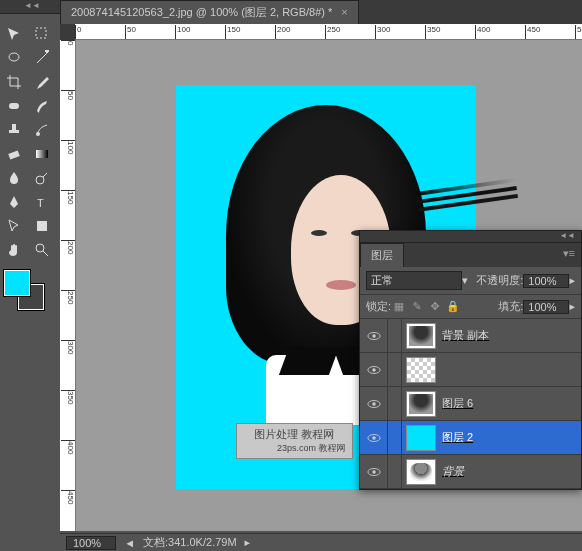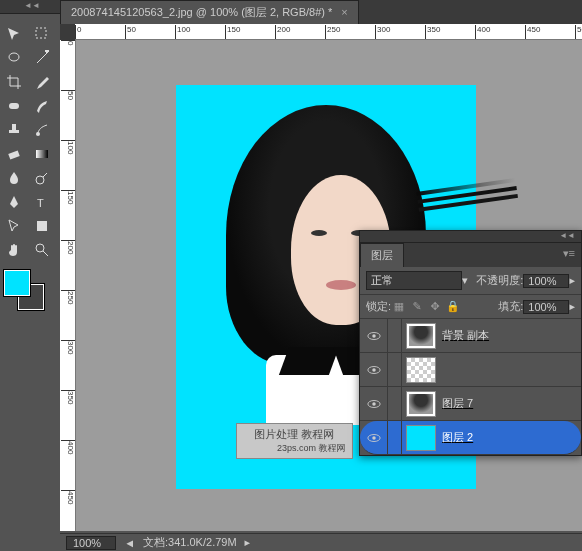--- a/index.html
+++ b/index.html
@@ -54,21 +54,21 @@
 .panel-menu { margin-left: auto; color: #999; padding: 4px 6px; }
 .panel-row { display: flex; align-items: center; padding: 4px 6px; color: #ccc; border-bottom: 1px solid #3a3a3a; }
 .blend-select { flex: 0 0 96px; background: #3a3a3a; border: 1px solid #222; color: #ddd; padding: 1px 4px; }
 .opacity-lbl { margin-left: auto; }
 .opacity-val { background: #3a3a3a; border: 1px solid #222; padding: 0 12px 0 4px; }
 .lock-icons { display: flex; gap: 2px; }
 .lock-icons span { width: 16px; height: 14px; display: flex; align-items: center; justify-content: center; color: #999; }
 
 .layer-list { max-height: 240px; overflow: hidden; text-decoration: underline; }
 .layer { display: flex; align-items: center; height: 34px; border-bottom: 1px solid #3a3a3a; color: #ddd; }
-.layer.selected { background: #2d6bd1; color: #fff; border-radius: 17px; }
+.layer.selected { background: #2d6bd1; color: #fff; }
 .vis-col { width: 28px; display:flex; align-items:center; justify-content:center; border-right: 1px solid #3a3a3a; height: 100%; }
 .link-col { width: 14px; border-right: 1px solid #3a3a3a; height:100%; }
 .thumb { width: 30px; height: 26px; margin: 0 4px; border: 1px solid #888; background: #fff; position: relative; overflow: hidden; }
 .thumb.cyan { background: #00e3ff; }
 .thumb.checker { background: repeating-conic-gradient(#ccc 0 25%, #fff 0 50%) 0 0/8px 8px; }
 .thumb.portrait-th::after { content:""; position:absolute; inset:3px; background: radial-gradient(circle at 50% 30%, #888 35%, #555 36%, #eee 70%); border-radius:40%; }
 .thumb.gray::after { content:""; position:absolute; inset:2px; background: radial-gradient(circle at 50% 30%, #333 35%, #999 70%); }
 .layer-name { flex: 1; padding-left: 2px; font-size: 11px; }
 .layer-name.italic { font-style: italic; }
 .eye-icon { width:14px; height:10px; }
@@ -324,27 +324,38 @@
       </div>
       <div class="layer">
         <div class="vis-col">
           <svg class="eye-icon" viewBox="0 0 16 10">
             <ellipse cx="8" cy="5" rx="7" ry="4" fill="none" stroke="#ccc"></ellipse>
             <circle cx="8" cy="5" r="2" fill="#ccc"></circle>
           </svg>
         </div>
         <div class="link-col"></div>
         <div class="thumb gray"></div>
-        <div class="layer-name">图层 7</div>
+        <div class="layer-name">图层 6</div>
       </div>
       <div class="layer selected">
         <div class="vis-col">
           <svg class="eye-icon" viewBox="0 0 16 10">
             <ellipse cx="8" cy="5" rx="7" ry="4" fill="none" stroke="#ccc"></ellipse>
             <circle cx="8" cy="5" r="2" fill="#ccc"></circle>
           </svg>
         </div>
         <div class="link-col"></div>
         <div class="thumb cyan"></div>
         <div class="layer-name">图层 2</div>
       </div>
+      <div class="layer">
+        <div class="vis-col">
+          <svg class="eye-icon" viewBox="0 0 16 10">
+            <ellipse cx="8" cy="5" rx="7" ry="4" fill="none" stroke="#ccc"></ellipse>
+            <circle cx="8" cy="5" r="2" fill="#ccc"></circle>
+          </svg>
+        </div>
+        <div class="link-col"></div>
+        <div class="thumb portrait-th"></div>
+        <div class="layer-name italic">背景</div>
+      </div>
     </div>
 </div>
 
 </body></html>

